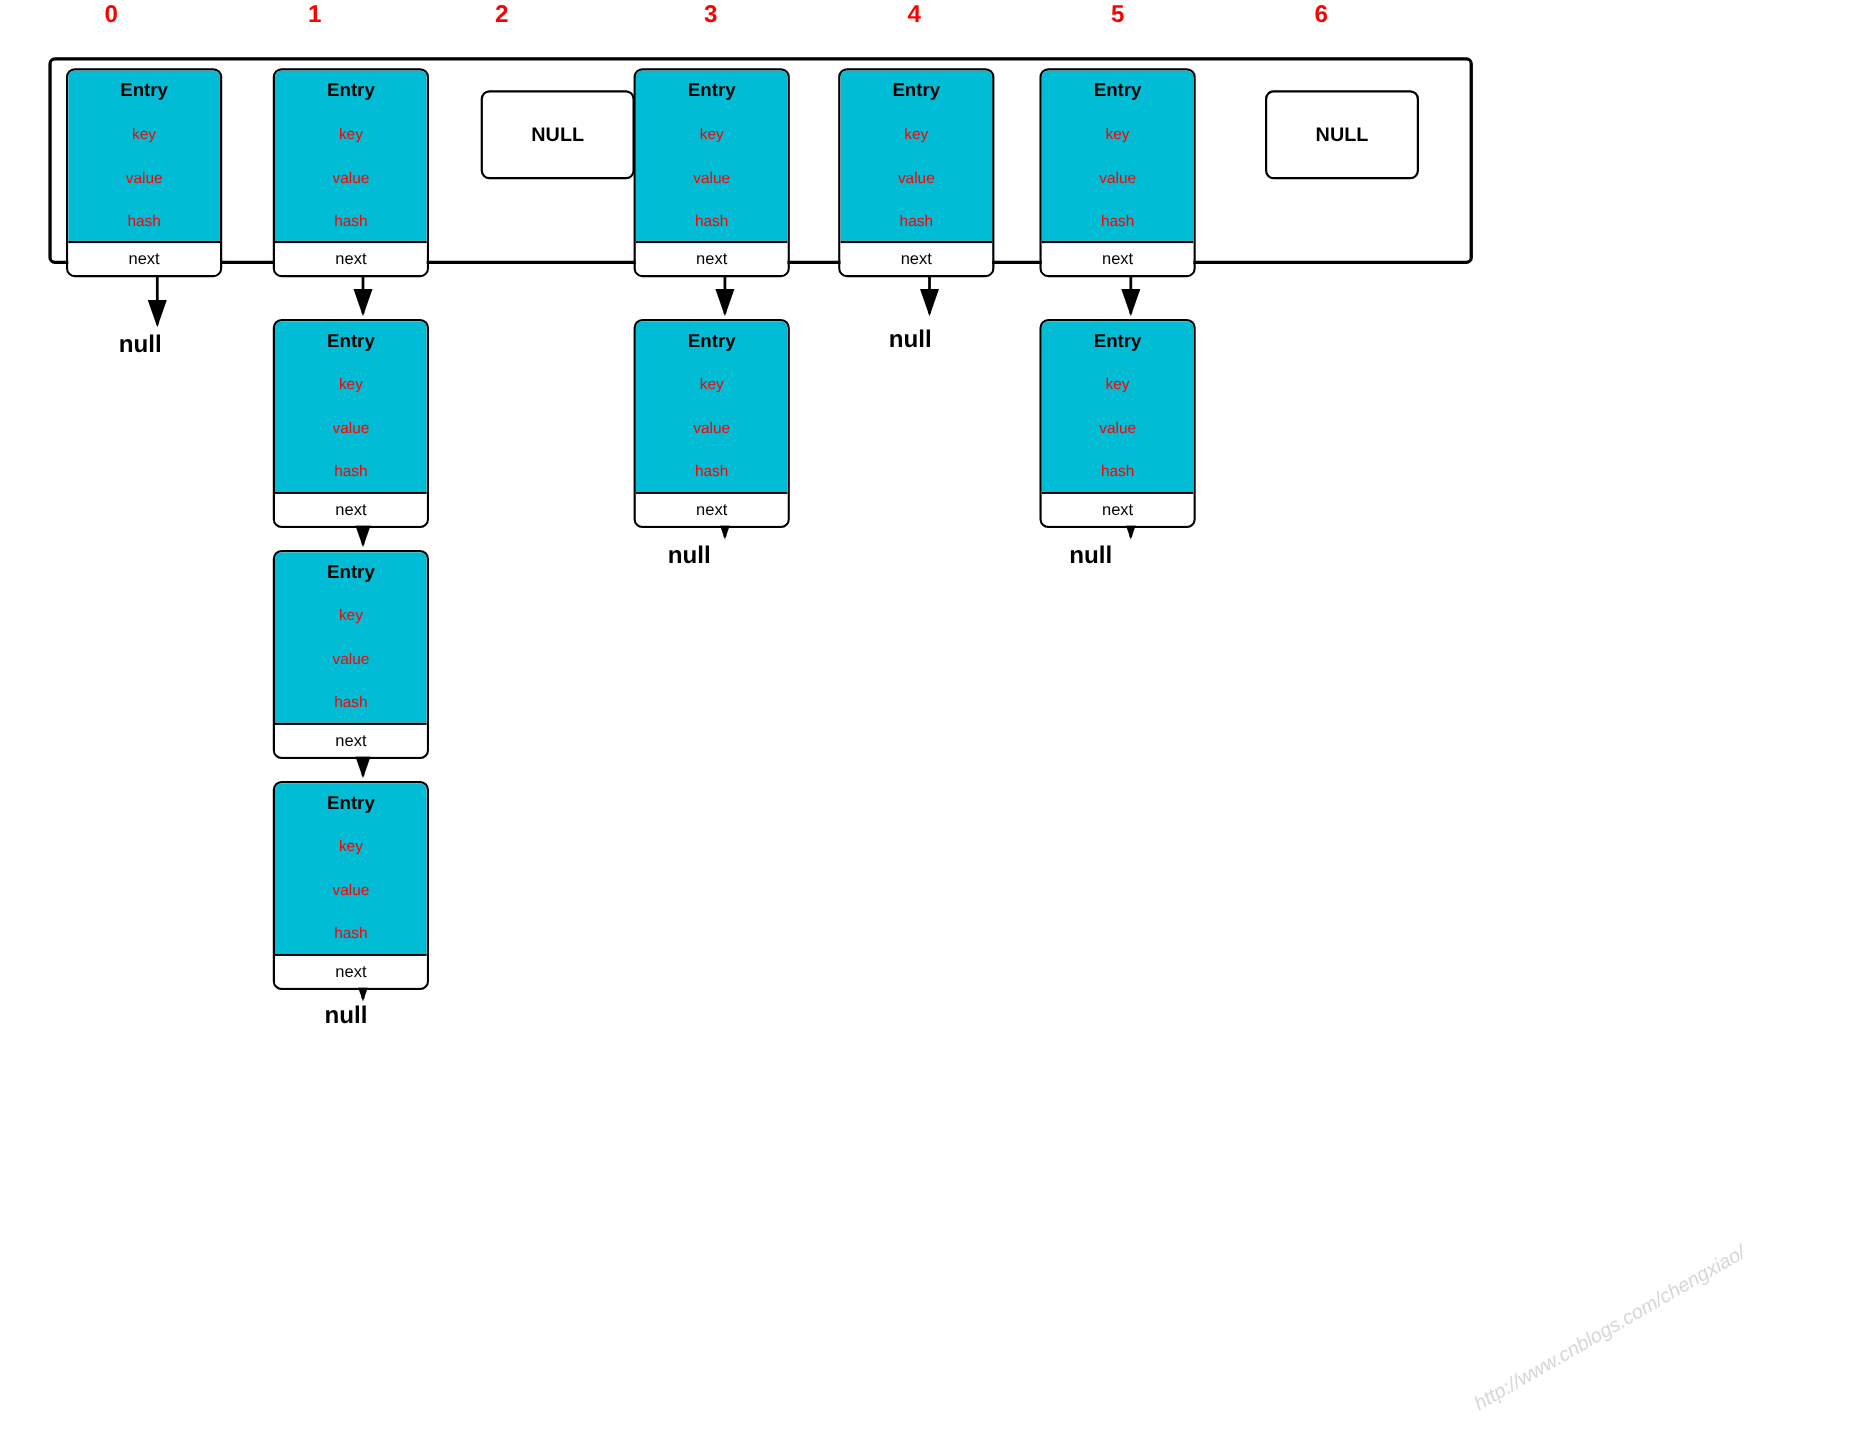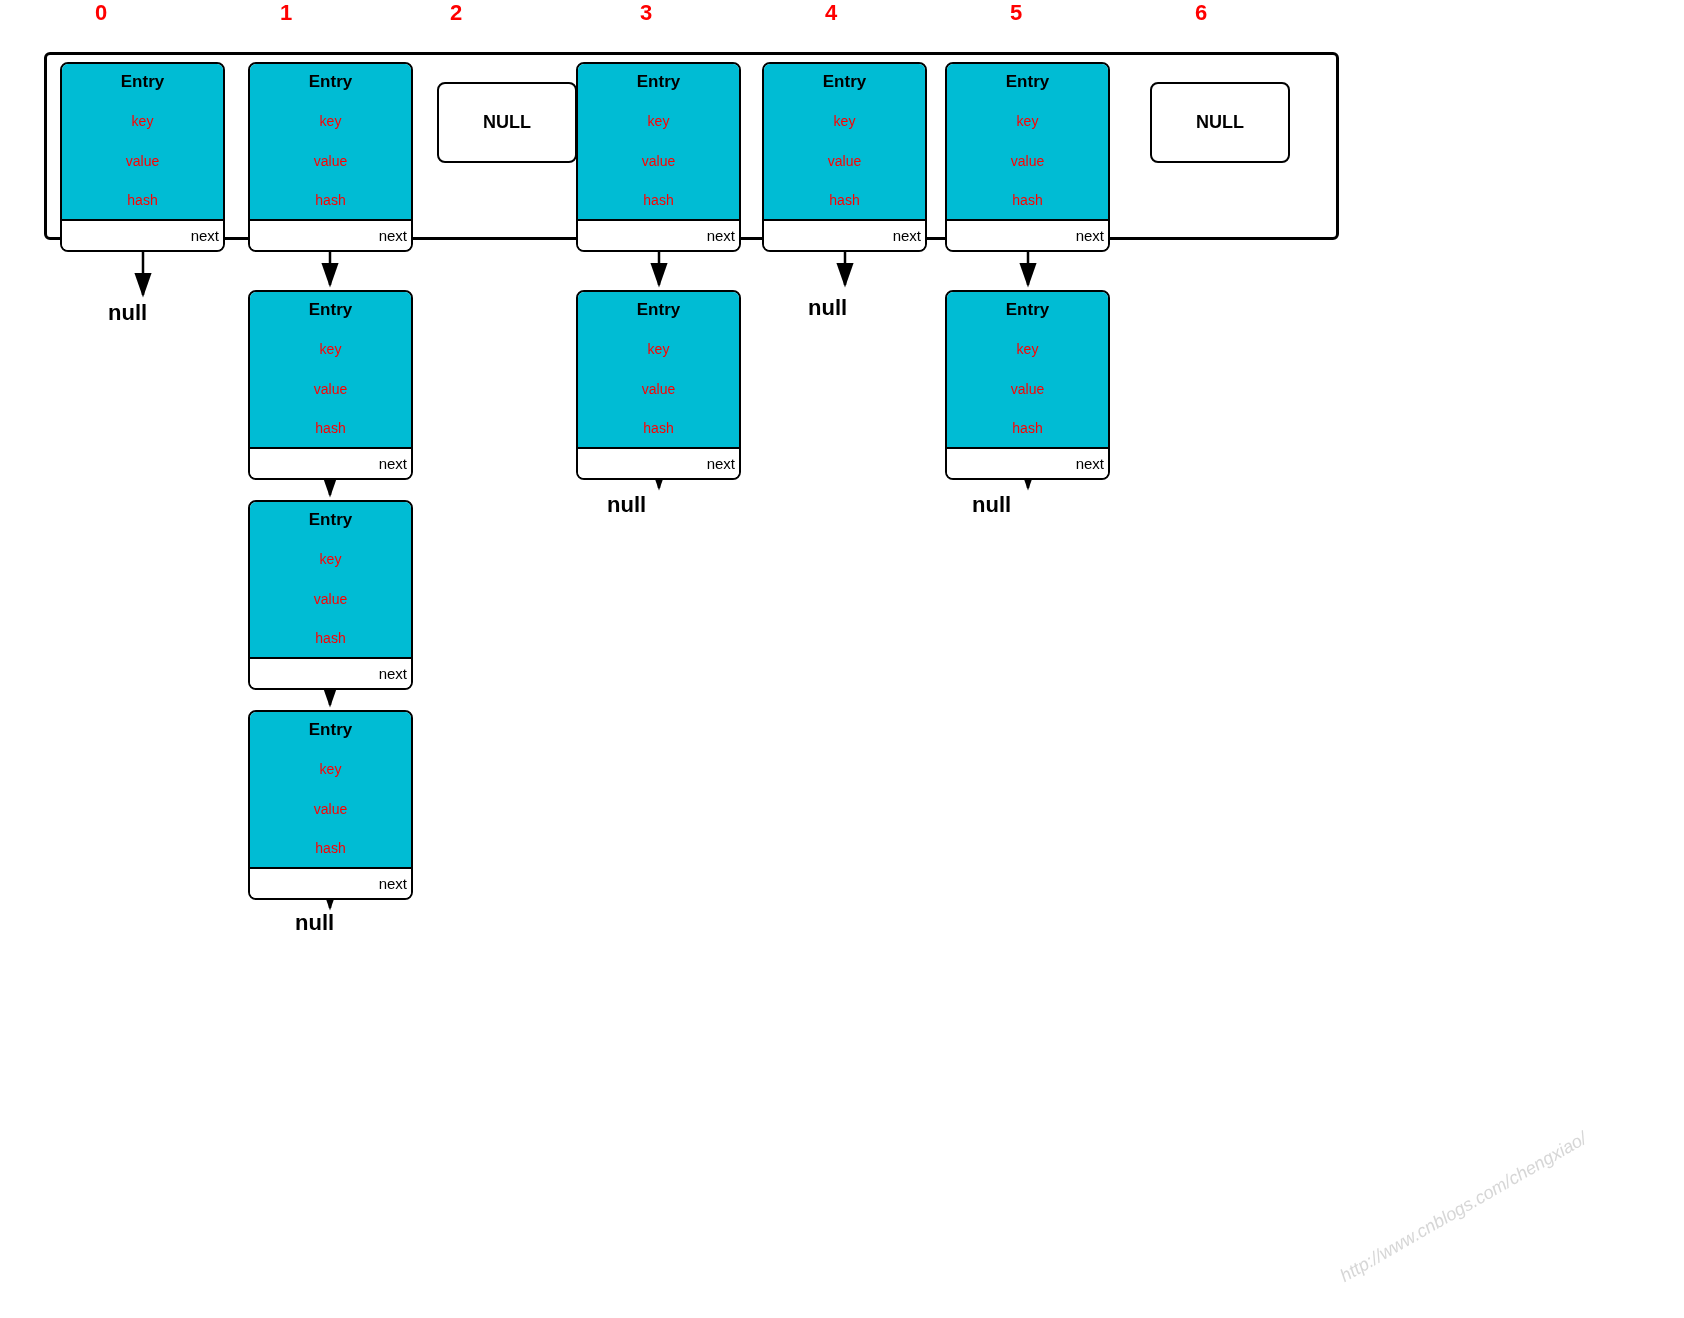--- a/index.html
+++ b/index.html
@@ -18,21 +18,21 @@
       font-weight: bold;
       position: absolute;
     }
 
     
     .entry-box {
       position: absolute;
       border: 2px solid #000;
       border-radius: 8px;
       overflow: hidden;
-      width: 165px;
+      width: 142px;
     }
 
     .entry-top {
       background: #00bcd4;
       text-align: center;
       padding: 8px 4px;
     }
 
     .entry-title {
       font-size: 17px;
@@ -43,21 +43,21 @@
 
     .entry-field {
       font-size: 14px;
       color: #ff0000;
       line-height: 1.4;
       margin-top: 20px;
     }
 
     .entry-bottom {
       background: #fff;
-      text-align: right;
+      text-align: center;
       padding: 6px 4px;
       border-top: 2px solid #000;
       font-size: 15px;
       color: #000;
     }
 
     
     .array-container {
       position: absolute;
       border: 3px solid #000;

